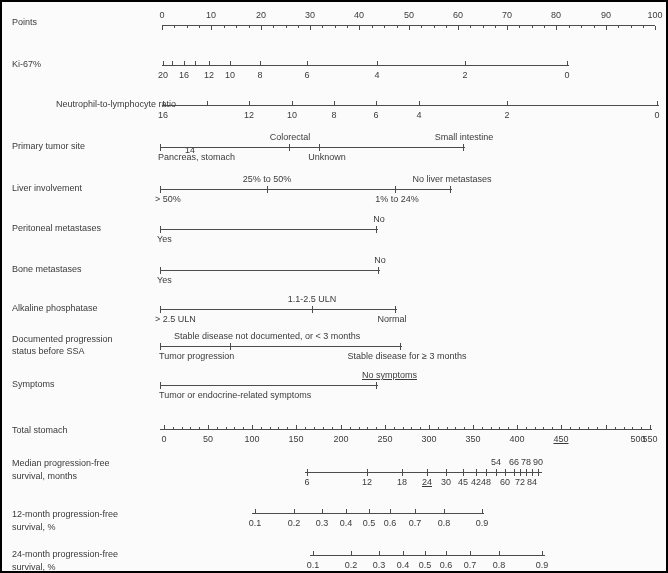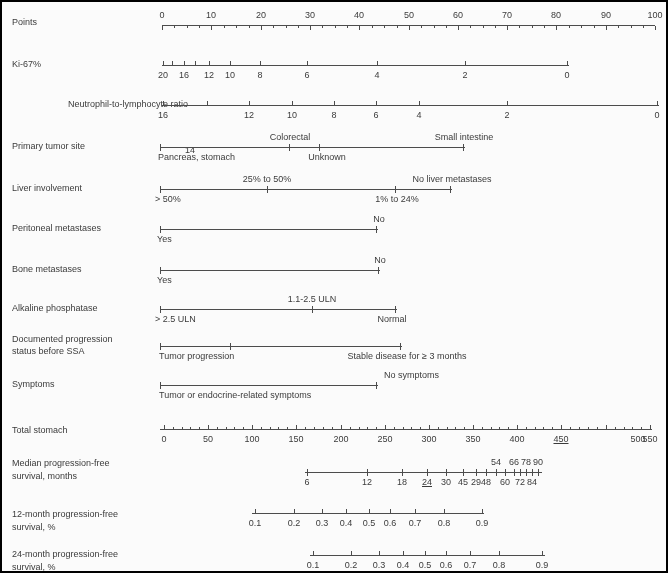--- a/index.html
+++ b/index.html
@@ -92,21 +92,21 @@
     <div class="tick" style="left: 258px; background: rgb(76, 76, 76); top: 59px; height: 4px;"></div>
     <div class="tlab center" style="left: 258px; top: 68px; color: rgb(59, 59, 59);">8</div>
     <div class="tick" style="left: 305px; background: rgb(76, 76, 76); top: 59px; height: 4px;"></div>
     <div class="tlab center" style="left: 305px; top: 68px; color: rgb(59, 59, 59);">6</div>
     <div class="tick" style="left: 375px; background: rgb(76, 76, 76); top: 59px; height: 4px;"></div>
     <div class="tlab center" style="left: 375px; top: 68px; color: rgb(59, 59, 59);">4</div>
     <div class="tick" style="left: 463px; background: rgb(76, 76, 76); top: 59px; height: 4px;"></div>
     <div class="tlab center" style="left: 463px; top: 68px; color: rgb(59, 59, 59);">2</div>
     <div class="tick" style="left: 565px; background: rgb(76, 76, 76); top: 59px; height: 4px;"></div>
     <div class="tlab center" style="left: 565px; top: 68px; color: rgb(59, 59, 59);">0</div>
-    <div class="lab" style="left: 22px; top: 97px; color: rgb(59, 59, 59); padding-left: 44px;">Neutrophil-to-lymphocyte ratio</div>
+    <div class="lab" style="left: 10px; top: 97px; color: rgb(59, 59, 59); padding-left: 44px;">Neutrophil-to-lymphocyte ratio</div>
     <div class="axis" style="left: 160px; top: 103px; width: 497px; background: rgb(76, 76, 76);"></div>
     <div class="tick" style="left: 161px; background: rgb(76, 76, 76); top: 99px; height: 4px;"></div>
     <div class="tlab center" style="left: 161px; top: 108px; color: rgb(59, 59, 59);">16</div>
     <div class="tick" style="left: 205px; background: rgb(76, 76, 76); top: 99px; height: 4px;"></div>
     <div class="tlab center" style="left: 188px; top: 108px; color: rgb(59, 59, 59); margin-top: 35px;">14</div>
     <div class="tick" style="left: 247px; background: rgb(76, 76, 76); top: 99px; height: 4px;"></div>
     <div class="tlab center" style="left: 247px; top: 108px; color: rgb(59, 59, 59);">12</div>
     <div class="tick" style="left: 290px; background: rgb(76, 76, 76); top: 99px; height: 4px;"></div>
     <div class="tlab center" style="left: 290px; top: 108px; color: rgb(59, 59, 59);">10</div>
     <div class="tick" style="left: 332px; background: rgb(76, 76, 76); top: 99px; height: 4px;"></div>
@@ -156,28 +156,29 @@
     <div class="tick" style="left: 310px; background: rgb(76, 76, 76); top: 304px; height: 7px;"></div>
     <div class="tlab center" style="left: 310px; top: 292px; color: rgb(59, 59, 59);">1.1-2.5 ULN</div>
     <div class="tick" style="left: 158px; background: rgb(76, 76, 76); top: 304px; height: 7px;"></div>
     <div class="tlab" style="left: 153px; top: 312px; color: rgb(59, 59, 59);">&gt; 2.5 ULN</div>
     <div class="tick" style="left: 393px; background: rgb(76, 76, 76); top: 304px; height: 7px;"></div>
     <div class="tlab center" style="left: 390px; top: 312px; color: rgb(59, 59, 59);">Normal</div>
     <div class="lab" style="left: 10px; top: 332px; color: rgb(59, 59, 59);">Documented progression</div>
     <div class="lab" style="left: 10px; top: 344px; color: rgb(59, 59, 59);">status before SSA</div>
     <div class="axis" style="left: 158px; top: 344px; width: 242px; background: rgb(76, 76, 76);"></div>
     <div class="tick" style="left: 228px; background: rgb(76, 76, 76); top: 341px; height: 7px;"></div>
+    <div class="tlab" style="left: 172px; top: 329px; color: rgb(59, 59, 59);">Stable disease not documented, or &lt; 3 months</div>
     <div class="tick" style="left: 158px; background: rgb(76, 76, 76); top: 341px; height: 7px;"></div>
     <div class="tlab" style="left: 157px; top: 349px; color: rgb(59, 59, 59);">Tumor progression</div>
     <div class="tick" style="left: 398px; background: rgb(76, 76, 76); top: 341px; height: 7px;"></div>
     <div class="tlab center" style="left: 405px; top: 349px; color: rgb(59, 59, 59);">Stable disease for ≥ 3 months</div>
     <div class="lab" style="left: 10px; top: 377px; color: rgb(59, 59, 59);">Symptoms</div>
     <div class="axis" style="left: 158px; top: 383px; width: 218px; background: rgb(76, 76, 76);"></div>
     <div class="tick" style="left: 374px; background: rgb(76, 76, 76); top: 380px; height: 7px;"></div>
-    <div class="tlab" style="left: 382px; top: 368px; color: rgb(59, 59, 59);">No symptoms</div>
+    <div class="tlab" style="left: 360px; top: 368px; color: rgb(59, 59, 59); text-decoration: underline;">No symptoms</div>
     <div class="tick" style="left: 158px; background: rgb(76, 76, 76); top: 380px; height: 7px;"></div>
     <div class="tlab" style="left: 157px; top: 388px; color: rgb(59, 59, 59);">Tumor or endocrine-related symptoms</div>
     <div class="lab" style="left: 10px; top: 423px; color: rgb(59, 59, 59);">Total stomach</div>
     <div class="axis" style="left: 158px; top: 427px; width: 492px; background: rgb(76, 76, 76);"></div>
     <div class="tick" style="left: 162px; background: rgb(76, 76, 76); top: 423px; height: 4px;"></div>
     <div class="tlab center" style="left: 162px; top: 432px; color: rgb(59, 59, 59);">0</div>
     <div class="tick" style="left: 206px; background: rgb(76, 76, 76); top: 423px; height: 4px;"></div>
     <div class="tlab center" style="left: 206px; top: 432px; color: rgb(59, 59, 59);">50</div>
     <div class="tick" style="left: 250px; background: rgb(76, 76, 76); top: 423px; height: 4px;"></div>
     <div class="tlab center" style="left: 250px; top: 432px; color: rgb(59, 59, 59);">100</div>
@@ -252,21 +253,21 @@
     <div class="tlab center" style="left: 365px; top: 475px; color: rgb(59, 59, 59);">12</div>
     <div class="tick" style="left: 400px; background: rgb(76, 76, 76); top: 467px; height: 7px;"></div>
     <div class="tlab center" style="left: 400px; top: 475px; color: rgb(59, 59, 59);">18</div>
     <div class="tick" style="left: 425px; background: rgb(76, 76, 76); top: 467px; height: 7px;"></div>
     <div class="tlab center" style="left: 425px; top: 475px; color: rgb(59, 59, 59); text-decoration: underline;">24</div>
     <div class="tick" style="left: 444px; background: rgb(76, 76, 76); top: 467px; height: 7px;"></div>
     <div class="tlab center" style="left: 444px; top: 475px; color: rgb(59, 59, 59);">30</div>
     <div class="tick" style="left: 461px; background: rgb(76, 76, 76); top: 467px; height: 7px;"></div>
     <div class="tlab center" style="left: 461px; top: 475px; color: rgb(59, 59, 59);">45</div>
     <div class="tick" style="left: 474px; background: rgb(76, 76, 76); top: 467px; height: 7px;"></div>
-    <div class="tlab center" style="left: 474px; top: 475px; color: rgb(59, 59, 59);">29</div>
+    <div class="tlab center" style="left: 474px; top: 475px; color: rgb(59, 59, 59);">42</div>
     <div class="tick" style="left: 484px; background: rgb(76, 76, 76); top: 467px; height: 7px;"></div>
     <div class="tlab center" style="left: 484px; top: 475px; color: rgb(59, 59, 59);">48</div>
     <div class="tick" style="left: 503px; background: rgb(76, 76, 76); top: 467px; height: 7px;"></div>
     <div class="tlab center" style="left: 503px; top: 475px; color: rgb(59, 59, 59);">60</div>
     <div class="tick" style="left: 518px; background: rgb(76, 76, 76); top: 467px; height: 7px;"></div>
     <div class="tlab center" style="left: 518px; top: 475px; color: rgb(59, 59, 59);">72</div>
     <div class="tick" style="left: 530px; background: rgb(76, 76, 76); top: 467px; height: 7px;"></div>
     <div class="tlab center" style="left: 530px; top: 475px; color: rgb(59, 59, 59);">84</div>
     <div class="tick" style="left: 494px; background: rgb(76, 76, 76); top: 467px; height: 7px;"></div>
     <div class="tlab center" style="left: 494px; top: 455px; color: rgb(59, 59, 59);">54</div>

